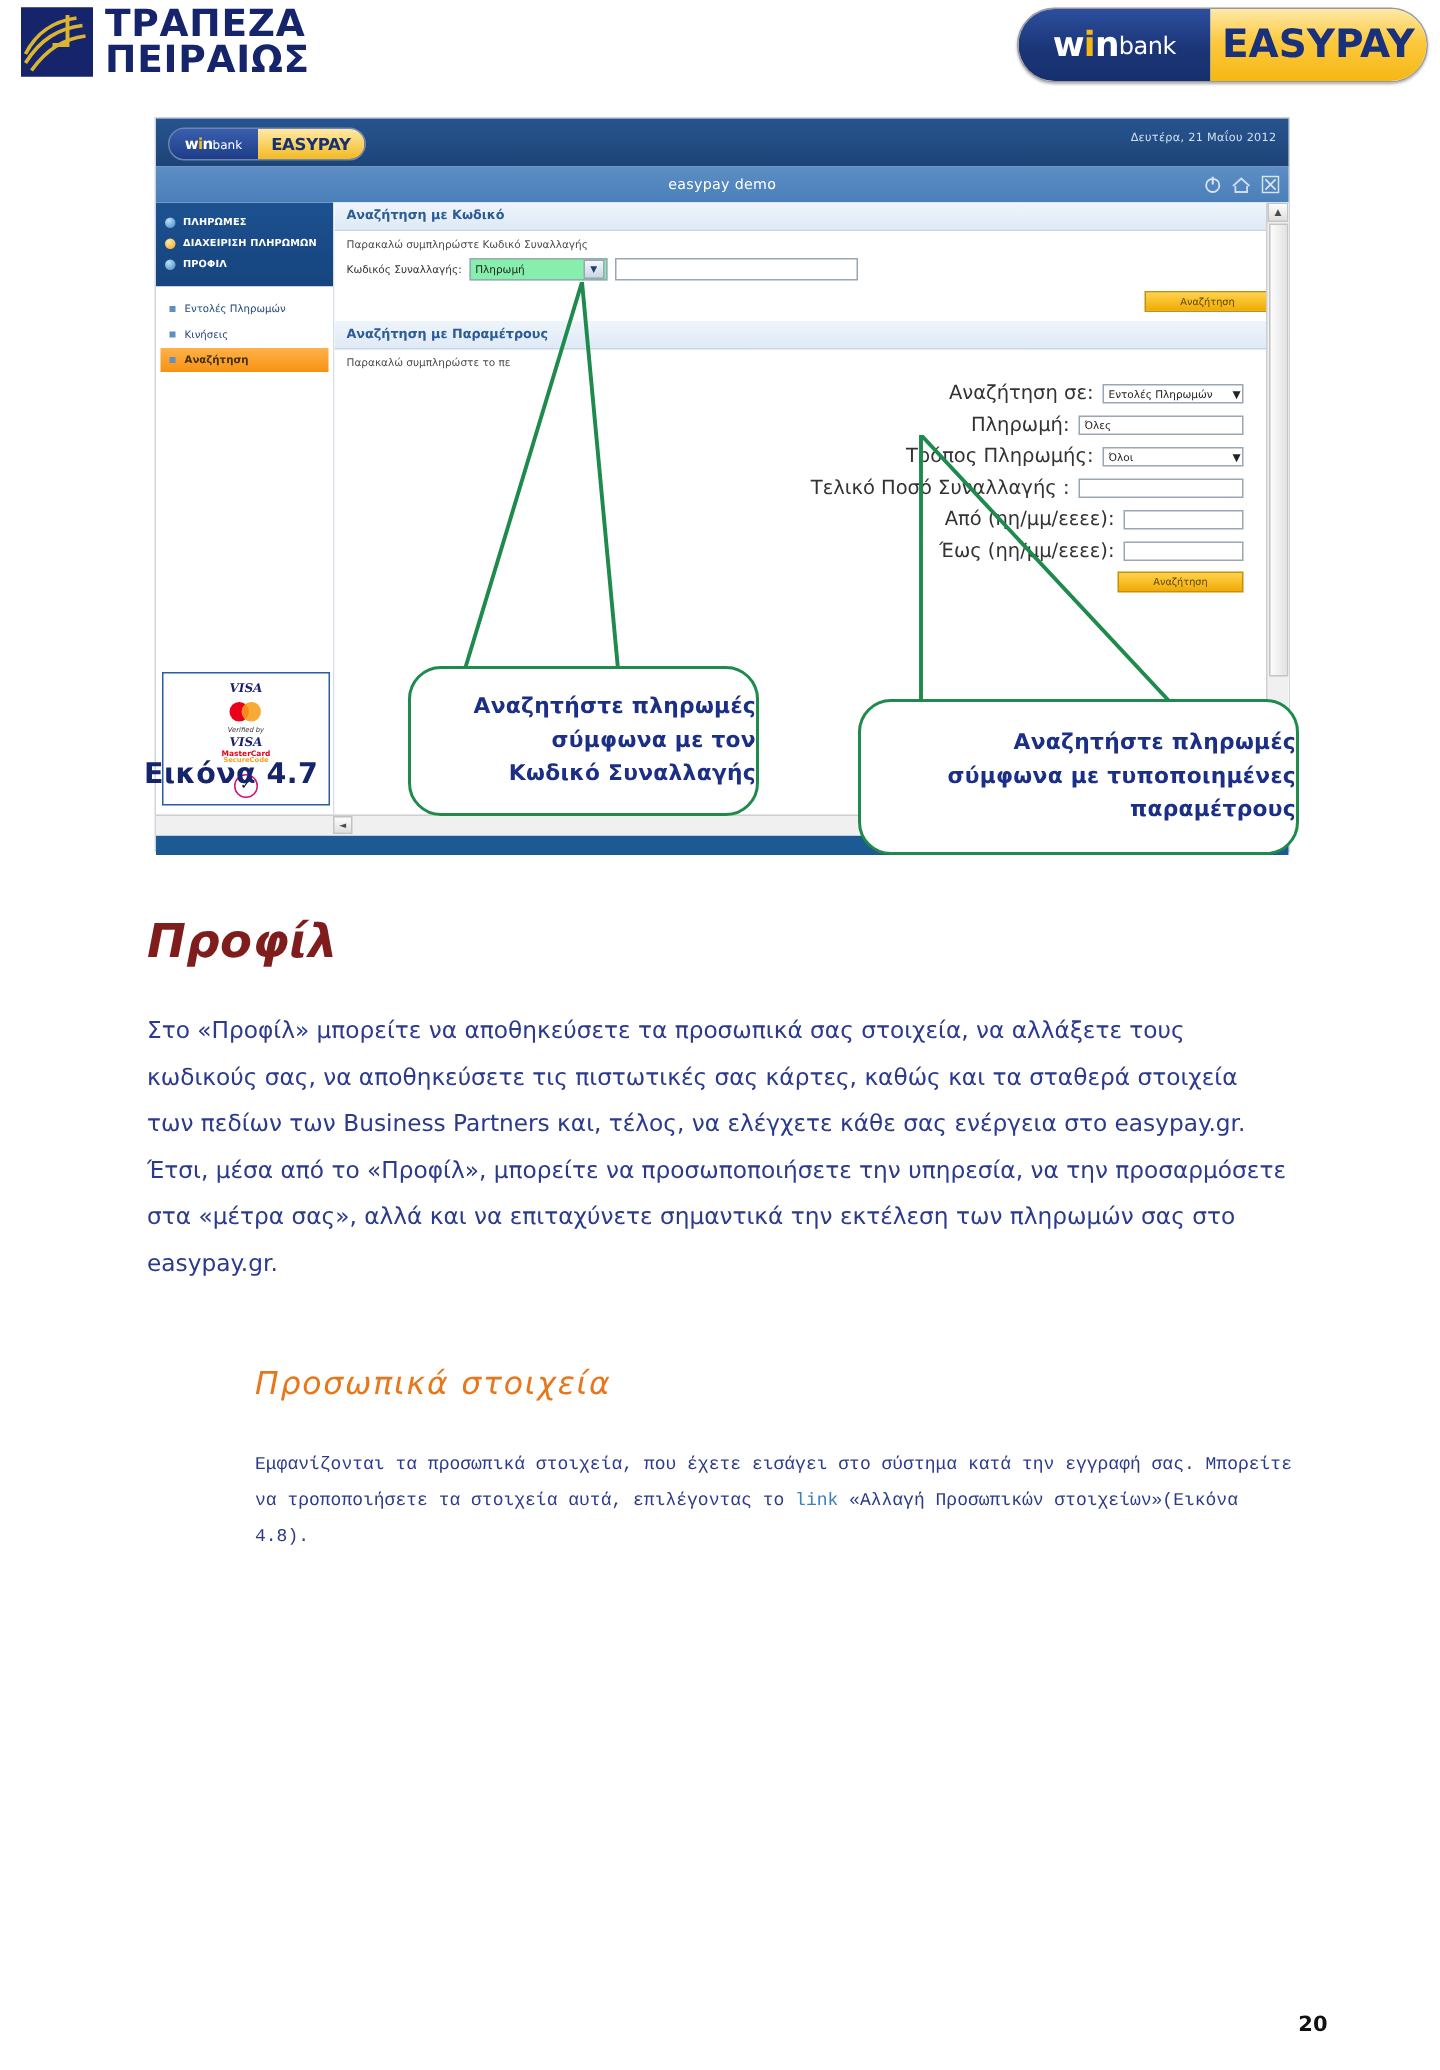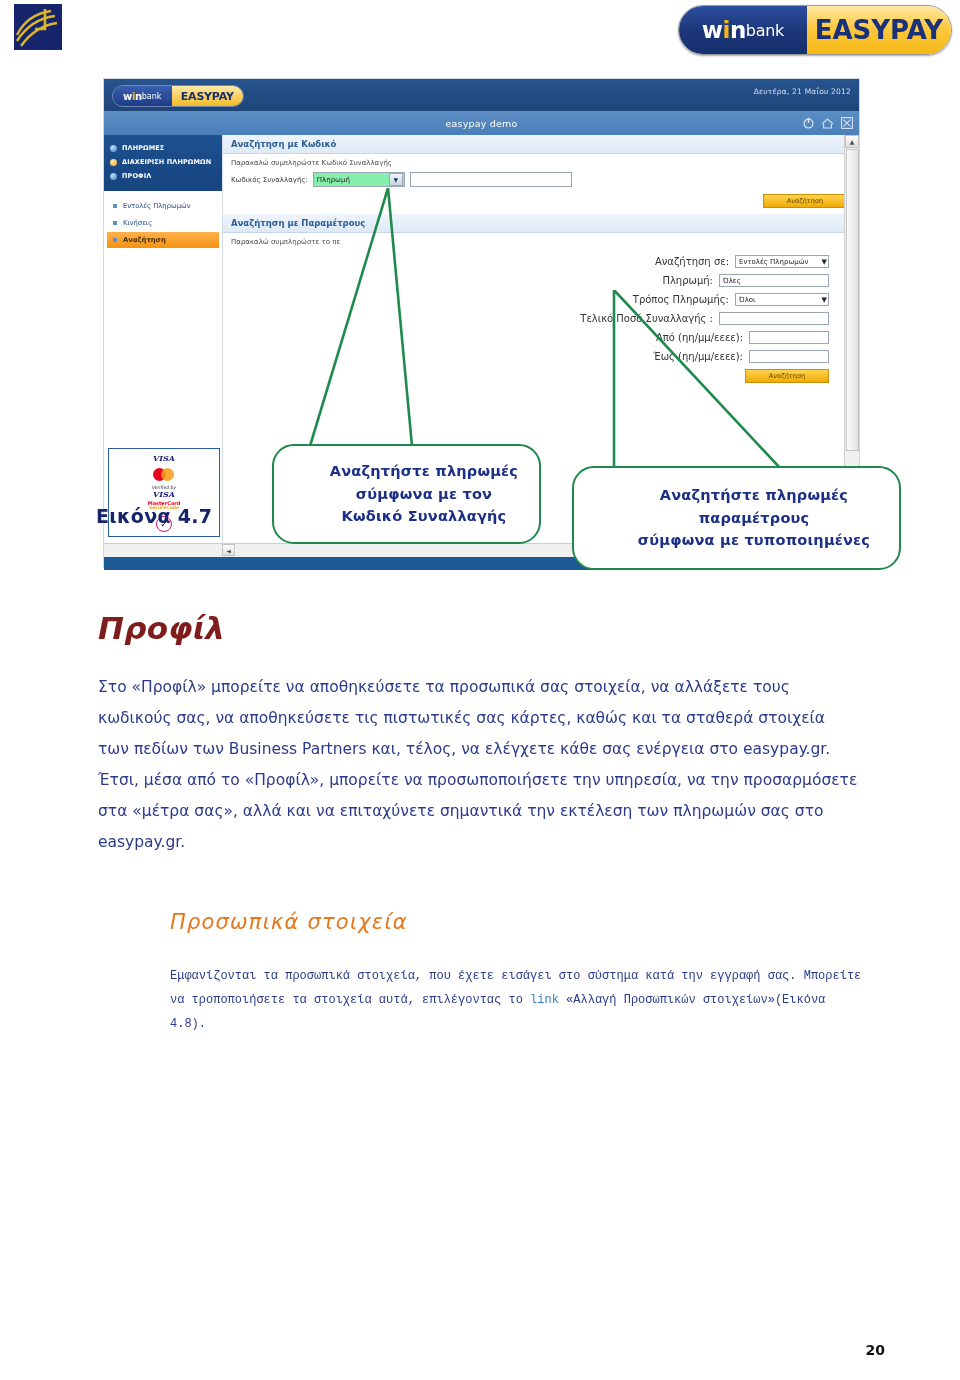--- a/index.html
+++ b/index.html
@@ -104,21 +104,21 @@
     justify-content:space-between;padding:0 1px 0 3px;font-size:7px;color:#222;}
   .fsel .arr{width:12px;height:11px;background:linear-gradient(180deg,#f3f7fb,#c9d6e4);border:1px solid #9aa6b4;
     display:flex;align-items:center;justify-content:center;font-size:6px;color:#20416e;}
   .ftext{height:13px;width:160px;border:1px solid #9aa6b4;background:#fff;}
   .fbtn{width:82px;height:12px;background:linear-gradient(180deg,#ffd34d,#f0ab05);border:1px solid #c98f08;
     display:flex;align-items:center;justify-content:center;font-size:6.5px;color:#5d4403;}
   .btn-right{display:flex;justify-content:flex-end;padding:4px 12px 6px 0;}
 
   .grid2{padding-top:4px;}
   .g2row{display:flex;align-items:center;justify-content:flex-end;gap:6px;padding:3px 30px 3px 0;}
-  .g2lab{font-size:10px;color:#333;text-align:right;min-width:118px;}
+  .g2lab{font-size:13px;color:#333;text-align:right;min-width:118px;}
   .g2val{width:80px;height:13px;border:1px solid #9aa6b4;background:#fff;font-size:7px;color:#222;
     display:flex;align-items:center;padding-left:3px;box-sizing:border-box;}
   .g2val.wide{width:110px;}
   .g2sel{width:80px;height:13px;border:1px solid #9aa6b4;background:#fff;display:flex;align-items:center;
     justify-content:space-between;padding:0 1px 0 3px;font-size:7px;color:#222;box-sizing:border-box;}
   .g2sel.wide{width:94px;}
 
   .vscroll{position:absolute;right:0;top:0;width:14px;height:100%;background:#f0f0f0;border-left:1px solid #cfcfcf;}
   .vthumb{position:absolute;left:1px;top:14px;width:11px;height:300px;background:linear-gradient(90deg,#fdfdfd,#e2e2e2);
     border:1px solid #c3c3c3;}
@@ -130,22 +130,22 @@
   .hscroll{height:13px;background:#f0f0f0;border-top:1px solid #cfcfcf;position:relative;}
   .hbtn{position:absolute;top:0;width:13px;height:12px;background:linear-gradient(180deg,#fdfdfd,#dedede);
     border:1px solid #c3c3c3;box-sizing:border-box;font-size:6px;color:#4a4a4a;display:flex;align-items:center;justify-content:center;}
   .hbtn.l{left:118px;}
   .hbtn.r{right:15px;}
   .shot-foot{height:13px;background:#1d5a94;}
 
   
   .callout{
     position:absolute;background:#ffffff;border:2px solid #1e8a4c;border-radius:22px;
-    text-align:center;color:#1b2f86;font-weight:bold;z-index:6;
-    display:flex;flex-direction:column;justify-content:center;padding-left:35px;
+    text-align:right;color:#1b2f86;font-weight:bold;z-index:6;
+    display:flex;flex-direction:column;justify-content:center;
   }
   .callout .ln{font-size:14.5px;line-height:1.55;letter-spacing:.2px;}
   #callout-code{left:272px;top:444px;width:230px;height:96px;}
   #callout-params{left:572px;top:466px;width:290px;height:100px;}
   .leader{position:absolute;z-index:5;}
   .leader svg{display:block;}
 
   .fig-label{position:absolute;left:96px;top:505px;font-size:19px;font-weight:bold;color:#15246b;letter-spacing:.3px;}
 
   
@@ -173,20 +173,24 @@
   <div class="brand-header">
     <div class="pb-logo">
       <div class="pb-mark">
         <svg width="46" height="44" viewBox="0 0 46 44">
           <rect x="0" y="0" width="46" height="44" fill="#15246b"></rect>
           <path d="M2 30 C10 14 22 8 36 6" stroke="#d9b531" stroke-width="2.4" fill="none"></path>
           <path d="M2 36 C12 20 24 13 40 11" stroke="#d9b531" stroke-width="2.4" fill="none"></path>
           <path d="M6 41 C16 27 27 20 42 18" stroke="#d9b531" stroke-width="2.4" fill="none"></path>
           <path d="M30 4 L30 24 L20 24" stroke="#d9b531" stroke-width="2.6" fill="none"></path>
         </svg>
+      </div>
+      <div class="pb-words">
+        <span>ΤΡΑΠΕΖΑ</span>
+        <span>ΠΕΙΡΑΙΩΣ</span>
       </div>
     </div>
 
     <div class="wb-pill">
       <div class="wb-left">
         <span class="wb-win"><span>w</span><span class="dot">i</span><span>n</span></span>
           <span class="wb-bank">bank</span>
       </div>
       <div class="wb-right">
         <span class="wb-easy">EASYPAY</span>
@@ -371,22 +375,22 @@
   </div>
 
   <div class="callout" id="callout-code">
     <span class="ln">Αναζητήστε πληρωμές</span>
     <span class="ln">σύμφωνα με τον</span>
     <span class="ln">Κωδικό Συναλλαγής</span>
   </div>
 
   <div class="callout" id="callout-params">
     <span class="ln">Αναζητήστε πληρωμές</span>
+    <span class="ln">σύμφωνα με τυποποιημένες</span>
     <span class="ln">παραμέτρους</span>
-    <span class="ln">σύμφωνα με τυποποιημένες</span>
   </div>
 
   <div class="fig-label">Εικόνα 4.7</div>
 
   <div class="content">
     <h2 class="sect">Προφίλ</h2>
     <p class="body">Στο «Προφίλ» μπορείτε να αποθηκεύσετε τα προσωπικά σας στοιχεία, να αλλάξετε τους κωδικούς σας, να αποθηκεύσετε τις πιστωτικές σας κάρτες, καθώς και τα σταθερά στοιχεία των πεδίων των Business Partners και, τέλος, να ελέγχετε κάθε σας ενέργεια στο easypay.gr.</p>
     <p class="body">Έτσι, μέσα από το «Προφίλ», μπορείτε να προσωποποιήσετε την υπηρεσία, να την προσαρμόσετε στα «μέτρα σας», αλλά και να επιταχύνετε σημαντικά την εκτέλεση των πληρωμών σας στο easypay.gr.</p>
     <h2 class="sect2">Προσωπικά στοιχεία</h2>
     <p class="body2"><span>Εμφανίζονται τα προσωπικά στοιχεία, που έχετε εισάγει στο σύστημα κατά την εγγραφή σας.  Μπορείτε να τροποποιήσετε τα στοιχεία αυτά, επιλέγοντας το </span><span class="lnk">link</span><span> «Αλλαγή Προσωπικών στοιχείων»(Εικόνα 4.8).</span></p>

